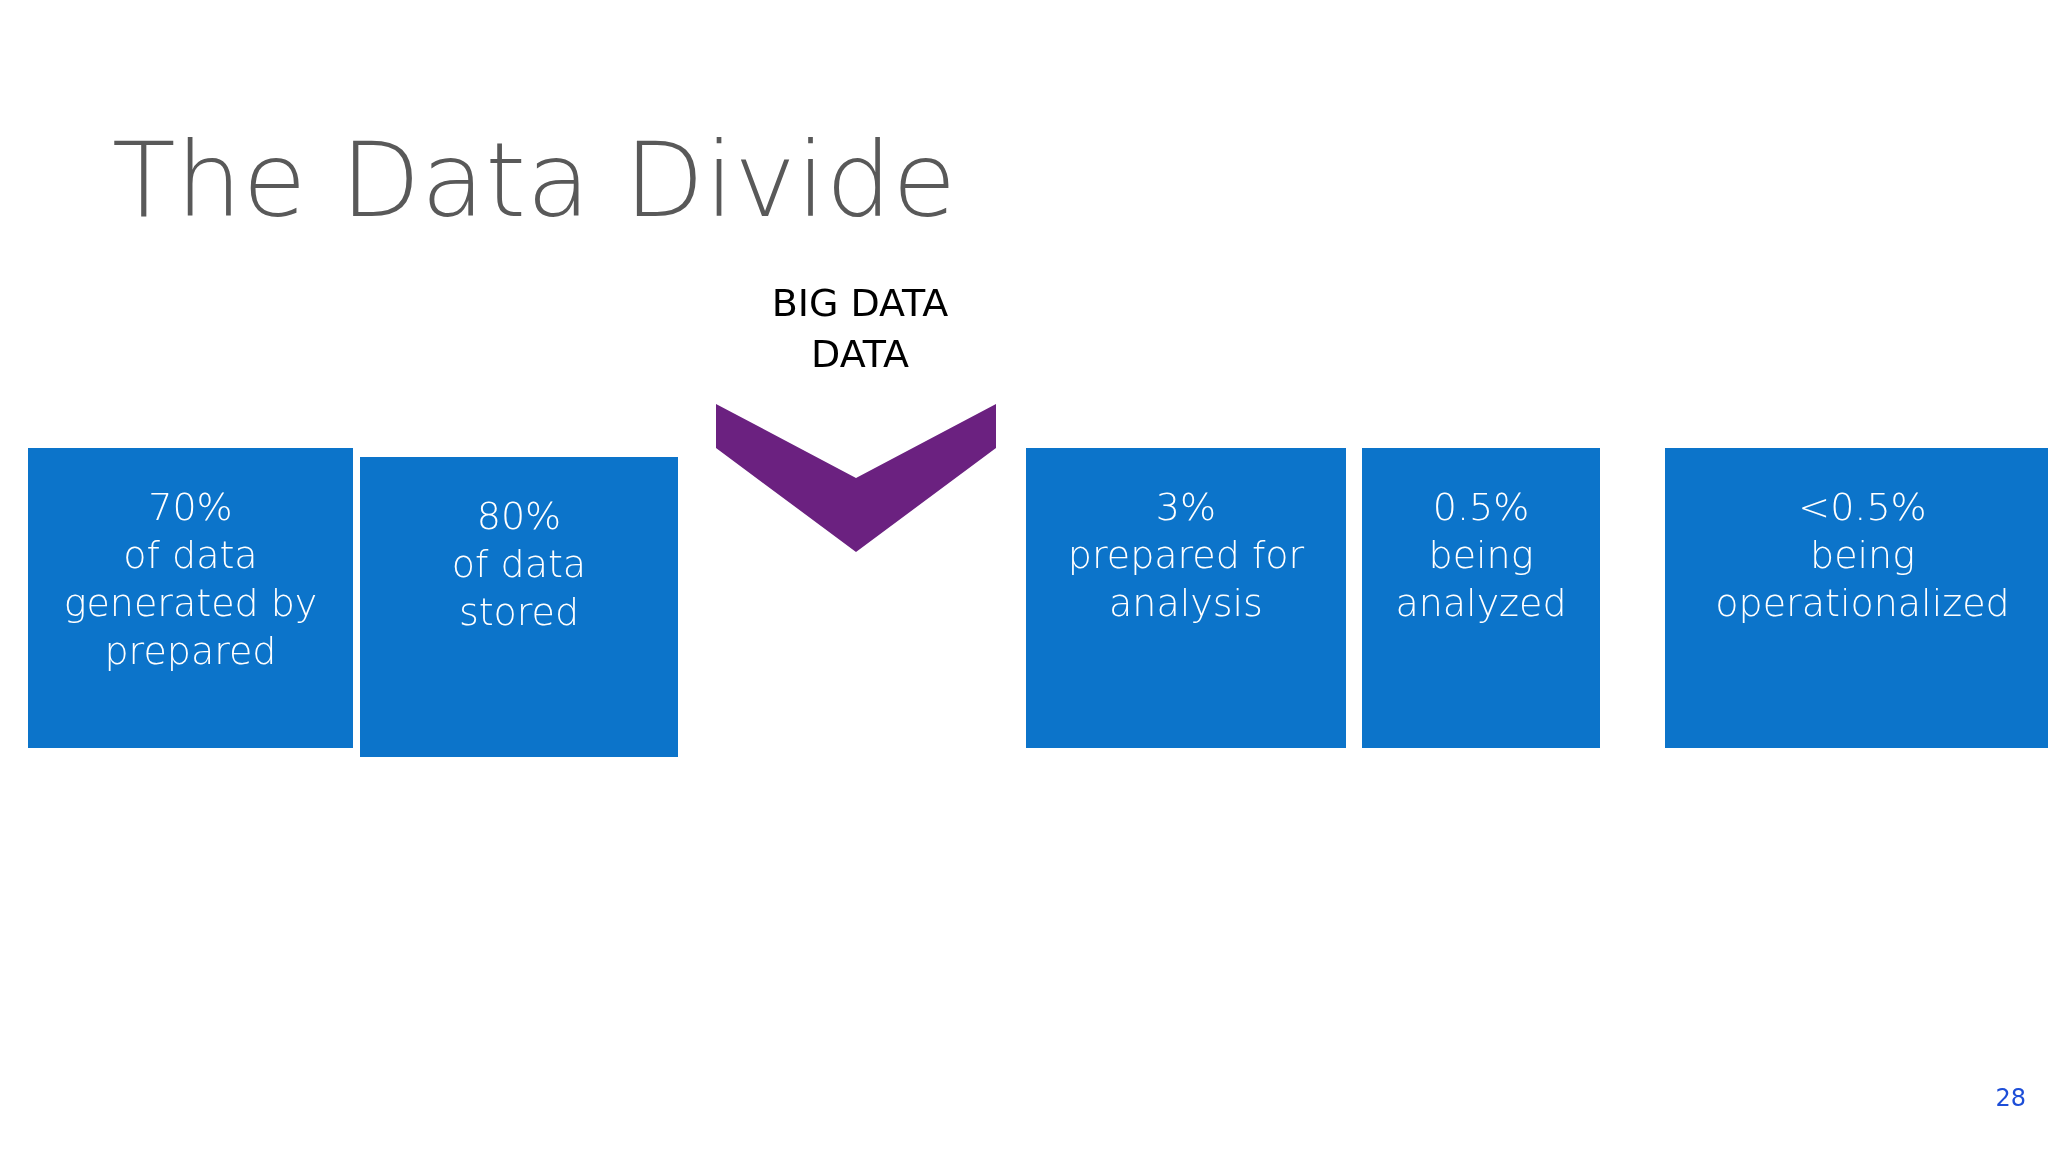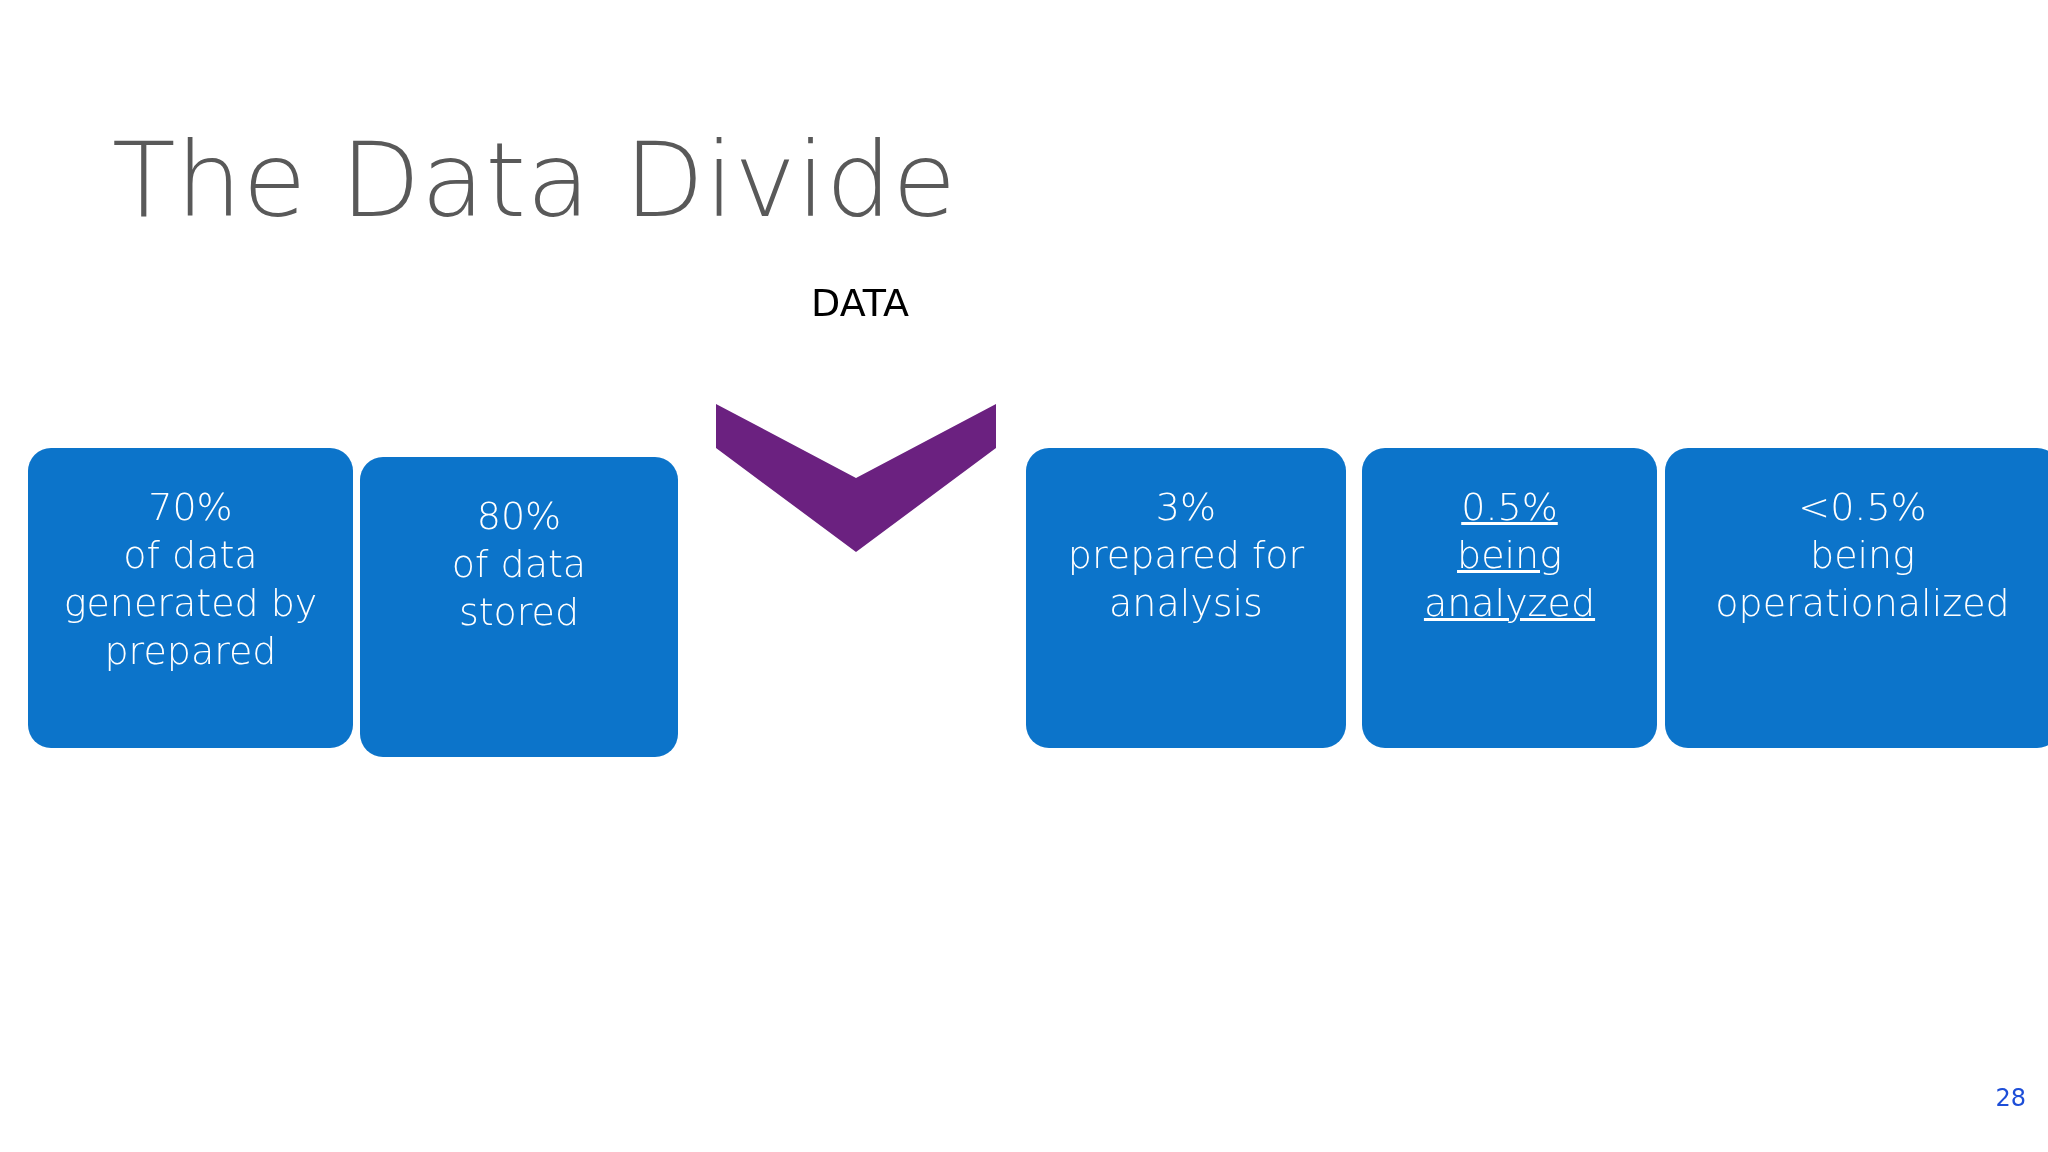--- a/index.html
+++ b/index.html
@@ -69,31 +69,30 @@
     background: #0C74CA;
     box-sizing: border-box;
     padding: 36px 12px 0 12px;
     text-align: center;
     font-family: "DejaVu Sans", sans-serif;
     font-size: 38px;
     font-weight: 200;
     line-height: 1.26;
     color: #ffffff;
     overflow: hidden;
-    border-radius: 23px;
   }
   .stat-box .stat-line {
     display: block;
     white-space: nowrap;
   }
 
   #stat-box-0 { left: 28px;   width: 325px; }
   #stat-box-1 { left: 360px;  width: 318px; margin-top: 9px; }
   #stat-box-2 { left: 1026px; width: 320px; }
-  #stat-box-3 { left: 1362px; width: 295px; text-decoration: underline; }
+  #stat-box-3 { left: 1362px; width: 238px; }
   #stat-box-4 { left: 1665px; width: 395px; }
 
   
   #page-number {
     position: absolute;
     right: 22px;
     bottom: 40px;
     font-family: "DejaVu Sans", sans-serif;
     font-size: 24px;
     font-weight: 400;
@@ -101,20 +100,21 @@
   }
 </style>
 </head>
 <body>
 
 <div id="slide">
 
   <h1 id="slide-title">The Data Divide</h1>
 
   <div id="chasm-label">
+    <span class="chasm-line">BIG DATA</span>
     <span class="chasm-line">DATA</span>
   </div>
 
   <svg id="chasm-chevron" viewBox="0 0 280 148" preserveAspectRatio="none">
     <polygon points="0,0 140,74 280,0 280,44 140,148 0,44" fill="#6B2180"></polygon>
   </svg>
 
   <div class="stat-box" id="stat-box-0">
     <span class="stat-line">70%</span>
     <span class="stat-line">of data</span>

